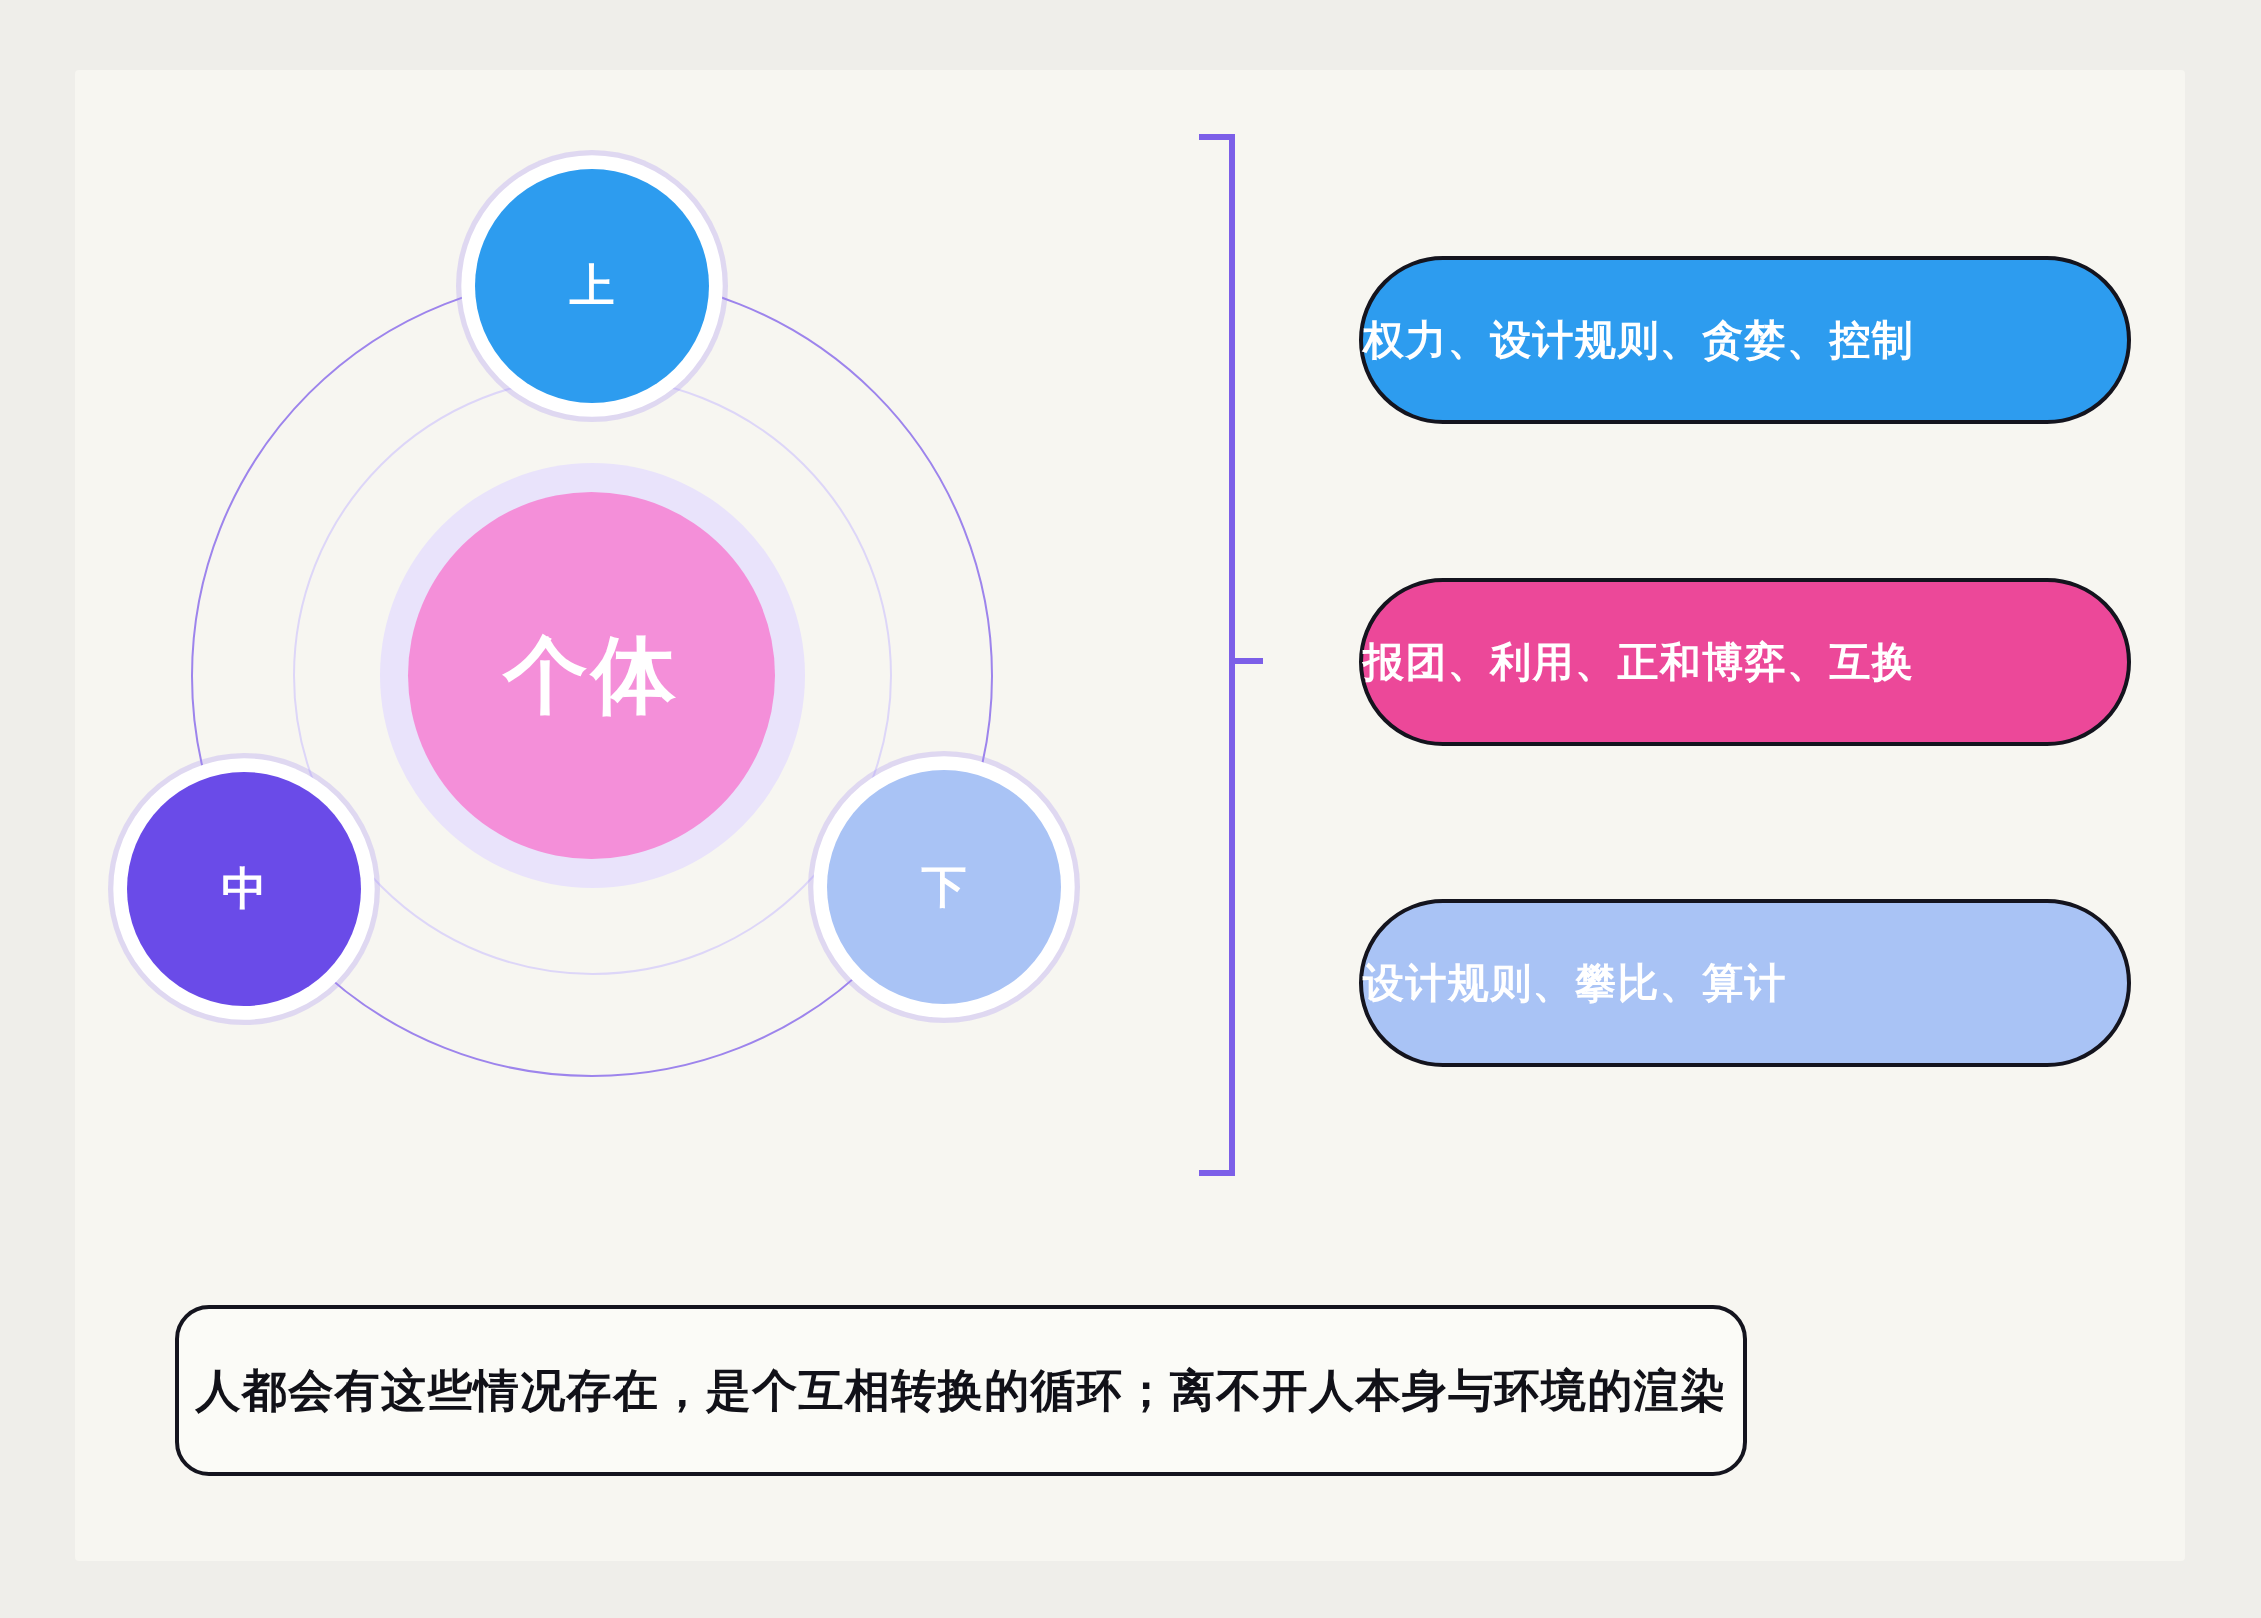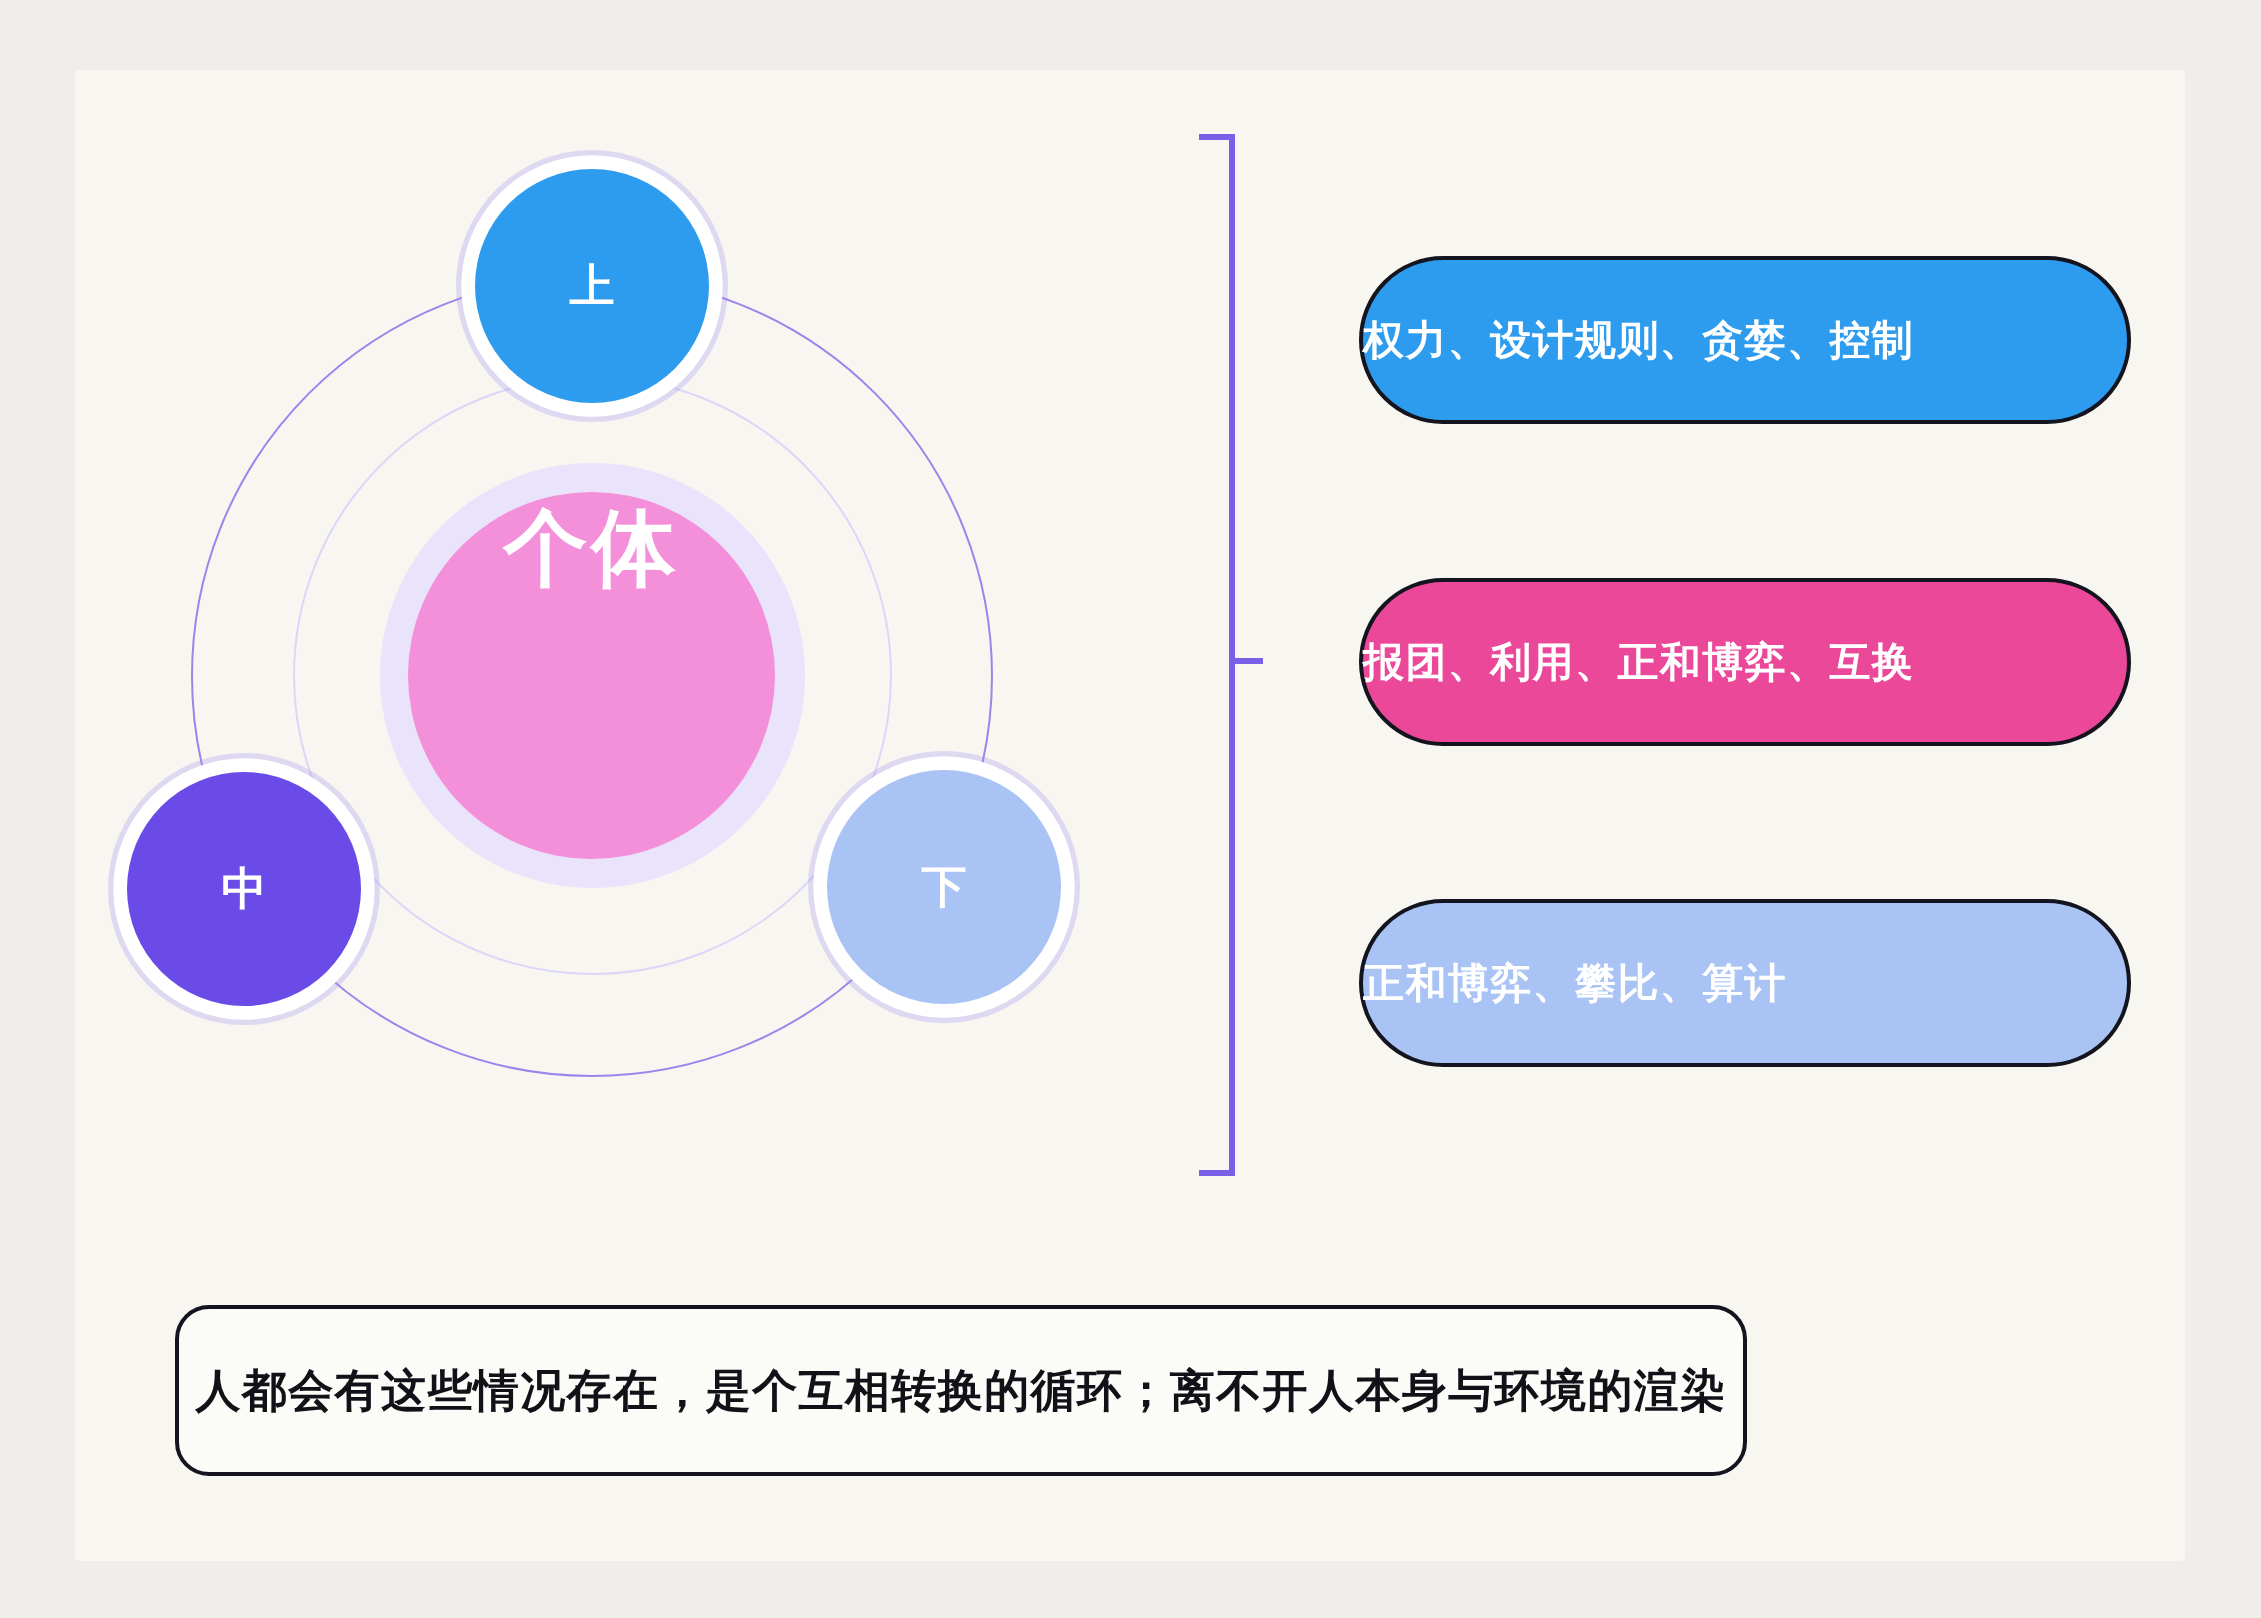--- a/index.html
+++ b/index.html
@@ -54,20 +54,21 @@
   }
   .center-node {
     position: absolute;
     left: 408px;
     top: 492px;
     width: 367px;
     height: 367px;
     border-radius: 50%;
     background: #f48fd9;
     display: flex;
+    align-items: center;
     justify-content: center;
   }
   .center-node .label {
     color: #ffffff;
     font-size: 84px;
     font-weight: bold;
     letter-spacing: 4.1px;
   }
   .satellite {
     position: absolute;
@@ -170,19 +171,19 @@
 <div class="bracket-tick tick-bottom"></div>
 <div class="bracket-tick tick-middle"></div>
 
 <div class="pill pill-1" style="background-color: rgb(45, 156, 239);">
   <span class="label">权力、设计规则、贪婪、控制</span>
 </div>
 <div class="pill pill-2" style="background-color: #ec4899; font-family: Liberation Serif, serif;">
   <span class="label">报团、利用、正和博弈、互换</span>
 </div>
 <div class="pill pill-3" style="background-color: rgb(169, 195, 245);">
-  <span class="label">正和博弈、攀比、算计</span>
+  <span class="label">设计规则、攀比、算计</span>
 </div>
 
 <div class="note-box">
   <span class="label">人都会有这些情况存在，是个互相转换的循环；离不开人本身与环境的渲染</span>
 </div>
 
 
 </body></html>

